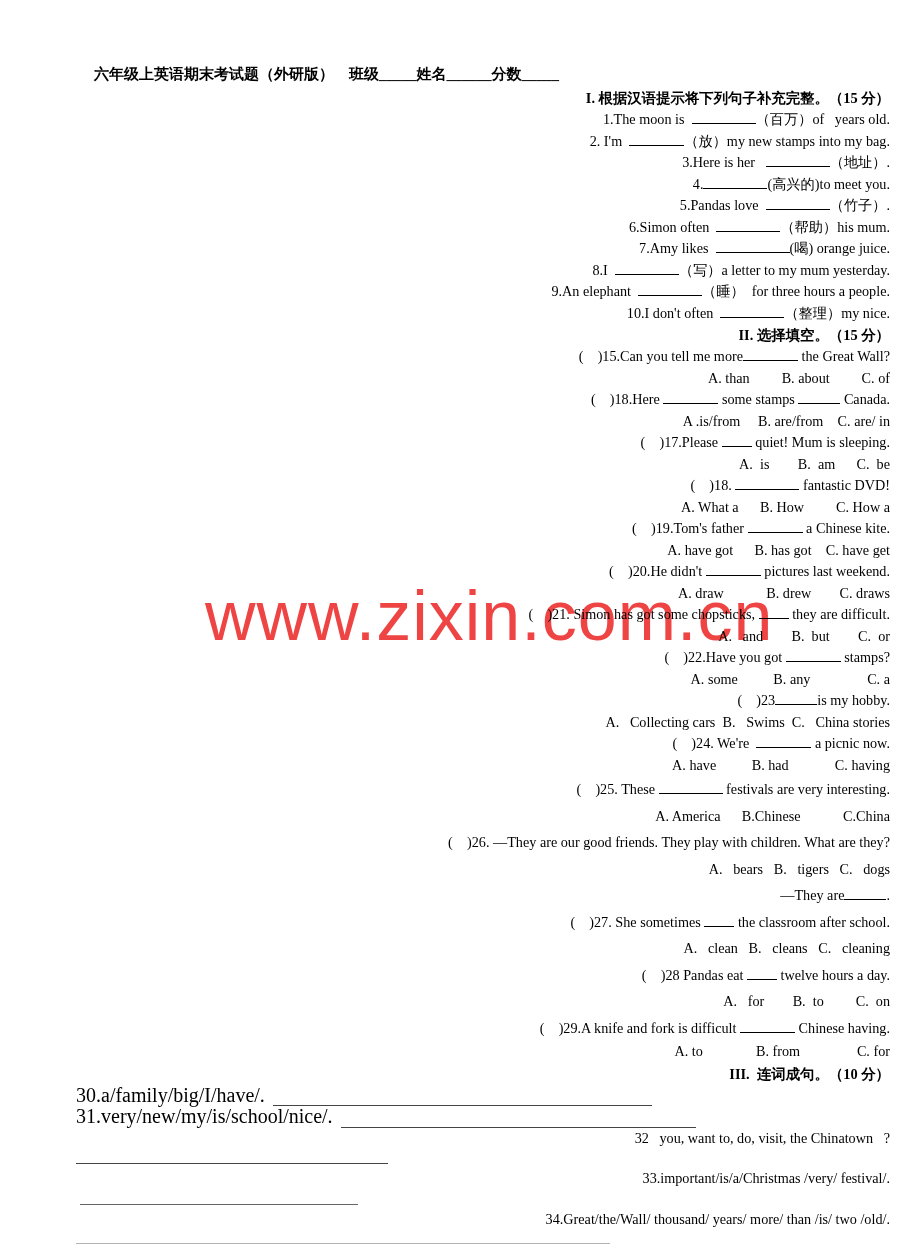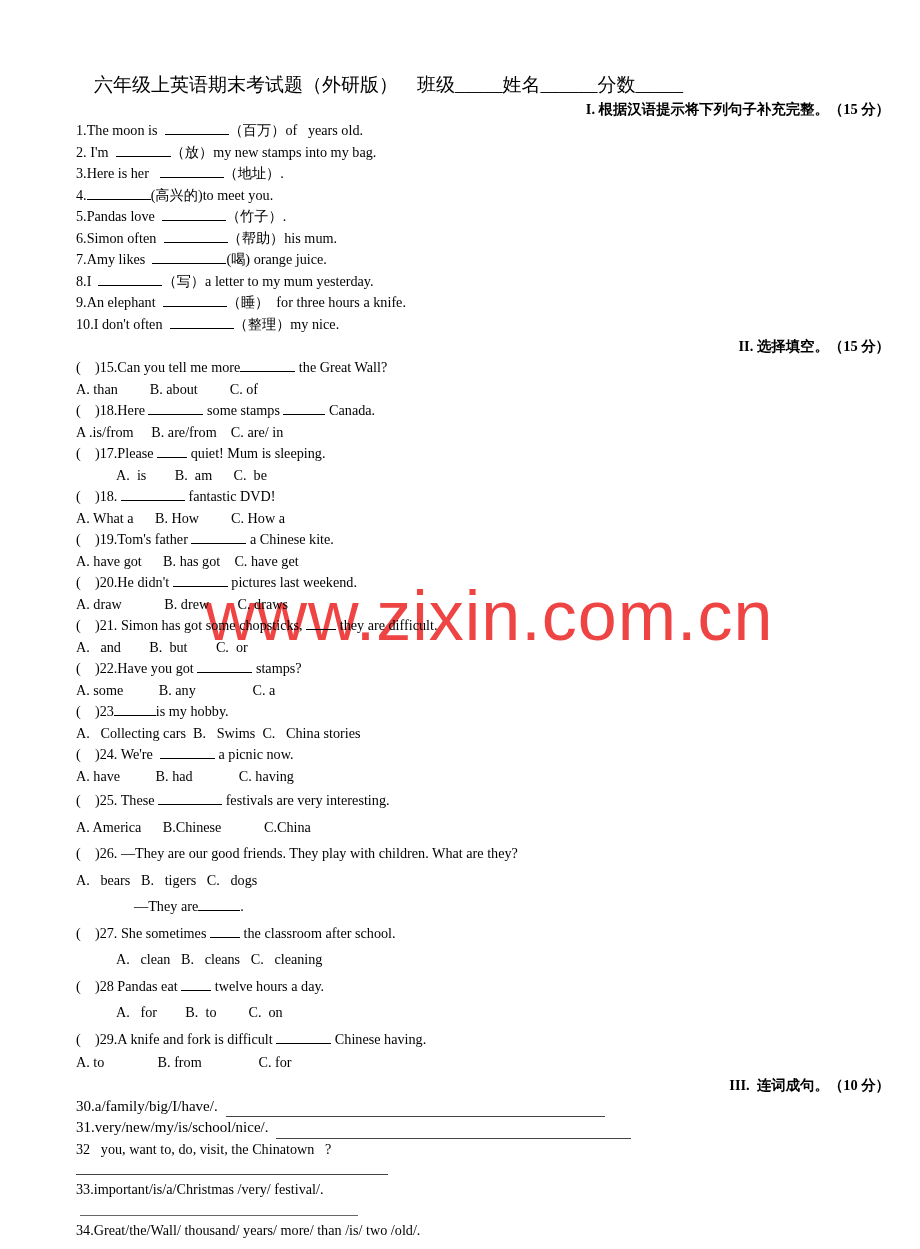--- a/index.html
+++ b/index.html
@@ -39,27 +39,28 @@
     z-index: 2;
     padding-left: 76px;
     padding-right: 30px;
     padding-top: 62px;
   }
   .line {
     font-size: 14.2px;
     line-height: 21.5px;
     white-space: pre-wrap;
     margin: 0;
+    text-align: right;
   }
   .title {
-    font-weight: normal;
-    font-size: 19px;
+    font-weight: bold;
+    font-size: 15px;
     line-height: 24px;
     padding-left: 18px;
-    margin: 11px 0 1px 0;
+    margin: 0 0 1px 0;
     white-space: pre;
   }
   .sec-head {
     font-weight: bold;
     font-size: 14.4px;
     line-height: 22px;
     margin: 0;
     white-space: pre;
     text-align: right;
   }
@@ -73,21 +74,21 @@
     vertical-align: baseline;
   }
   .b-xs { width: 30px; }
   .b-sm { width: 42px; }
   .b-md { width: 55px; }
   .b-lg { width: 64px; }
   .b-xl { width: 74px; }
   .rule-row {
     display: flex;
     align-items: flex-end;
-    font-size: 15px;
+    font-size: 20px;
     line-height: 21.5px;
   }
   .rule-row .lbl { white-space: pre; }
   .rule-row .rule {
     border-bottom: 1.1px solid #444;
     height: 13px;
     margin-left: 8px;
   }
   .answer-rule {
     border-bottom: 1.1px solid #444;
@@ -125,21 +126,21 @@
     <div class="line"><span>4.</span><span class="blank b-lg"></span><span>(高兴的)to meet you.</span></div>
 
     <div class="line"><span>5.Pandas love  </span><span class="blank b-lg"></span><span>（竹子）.</span></div>
 
     <div class="line"><span>6.Simon often  </span><span class="blank b-lg"></span><span>（帮助）his mum.</span></div>
 
     <div class="line"><span>7.Amy likes  </span><span class="blank b-xl"></span><span>(喝) orange juice.</span></div>
 
     <div class="line"><span>8.I  </span><span class="blank b-lg"></span><span>（写）a letter to my mum yesterday.</span></div>
 
-    <div class="line"><span>9.An elephant  </span><span class="blank b-lg"></span><span>（睡）  for three hours a knife.</span></div>
+    <div class="line"><span>9.An elephant  </span><span class="blank b-lg"></span><span>（睡）  for three hours a people.</span></div>
 
     <div class="line"><span>10.I don't often  </span><span class="blank b-lg"></span><span>（整理）my nice.</span></div>
 
     <div class="sec-head">II. 选择填空。（15 分）</div>
 
     <div class="line"><span>(    )15.Can you tell me more</span><span class="blank b-md"></span><span> the Great Wall?</span></div>
     <div class="line">A. than         B. about         C. of</div>
 
     <div class="line"><span>(    )18.Here </span><span class="blank b-md"></span><span> some stamps </span><span class="blank b-sm"></span><span> Canada.</span></div>
     <div class="line">A .is/from     B. are/from    C. are/ in</div>

